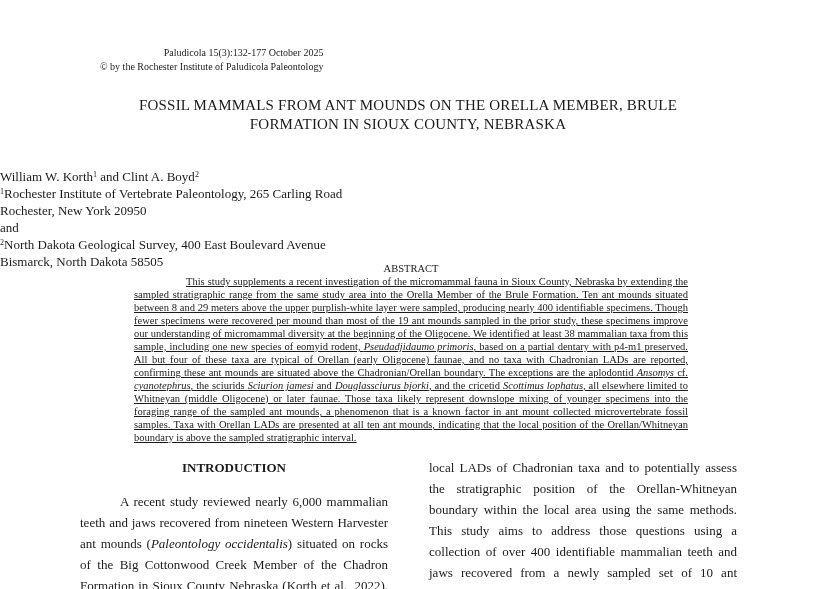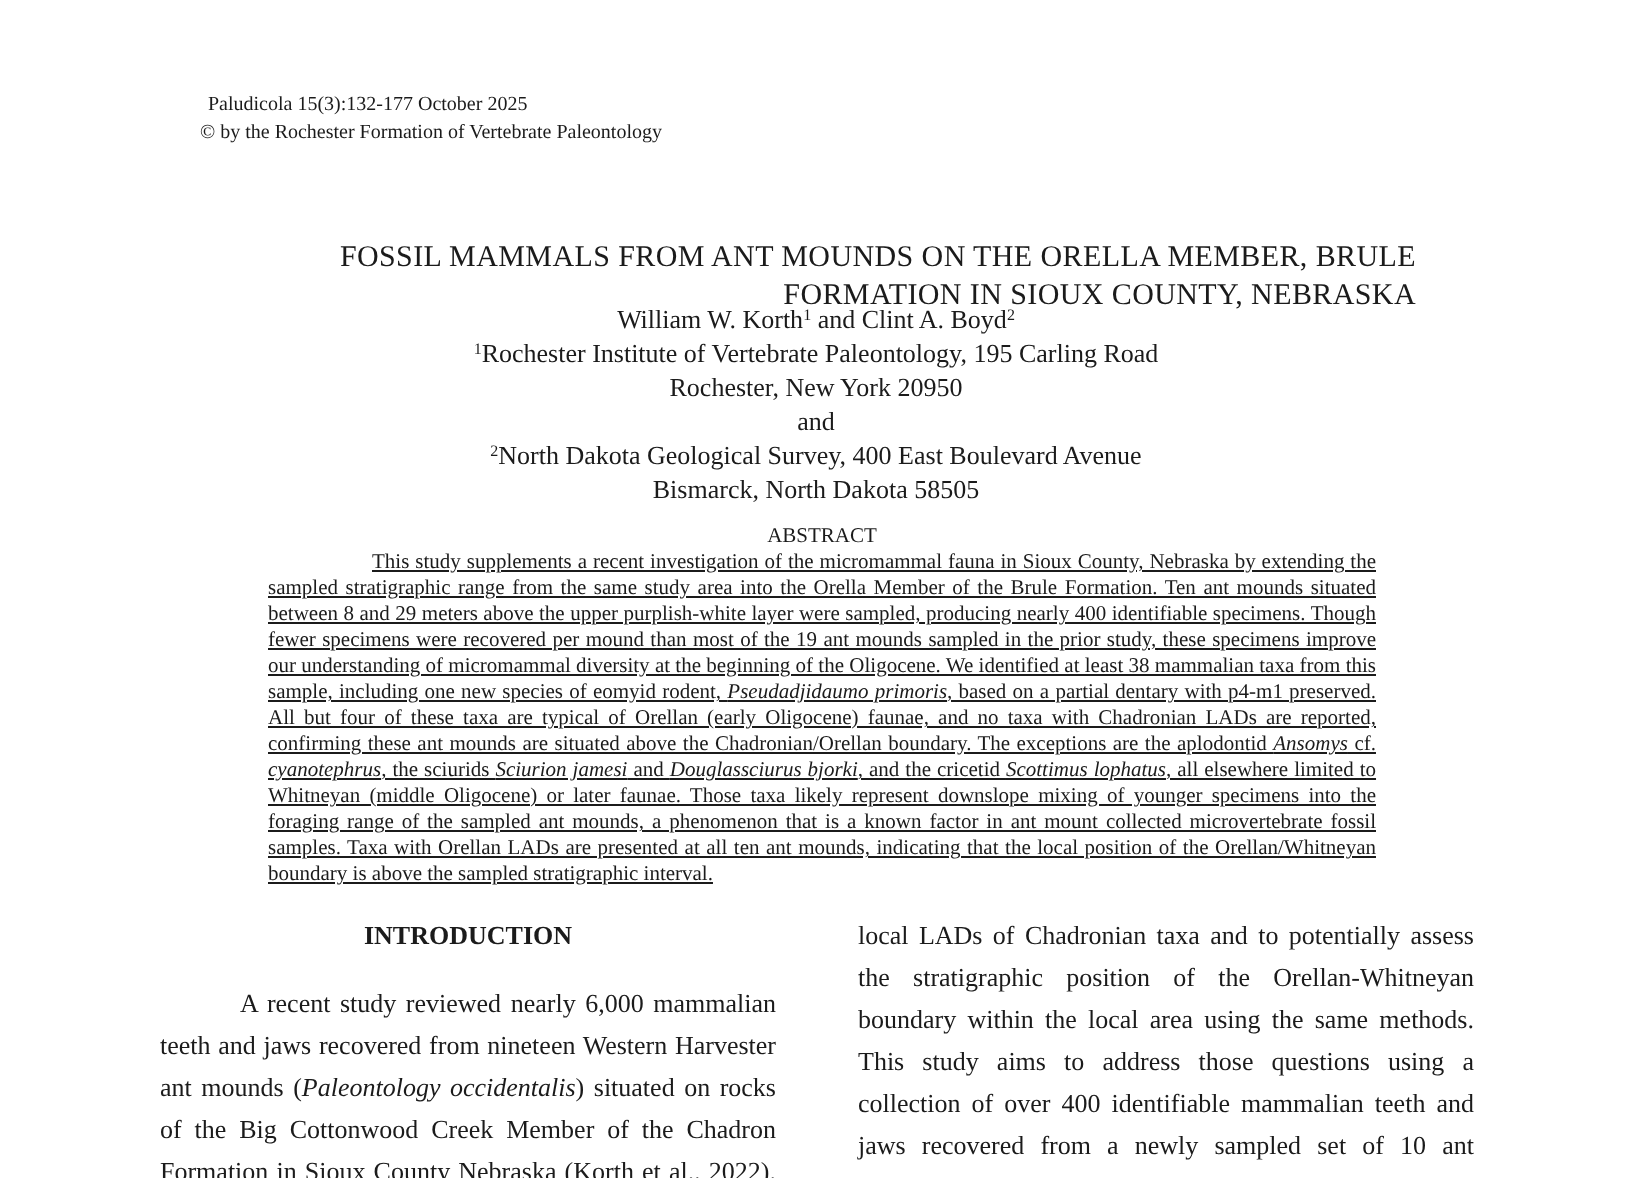--- a/index.html
+++ b/index.html
@@ -11,36 +11,35 @@
     font-family: "Liberation Serif", "DejaVu Serif", serif;
     color: #1b1b1b;
     -webkit-font-smoothing: antialiased;
   }
   .page { position: absolute; inset: 0; }
 
   .masthead {
     position: absolute; left: 100px; top: 46px;
     font-size: 10px; line-height: 13.5px; white-space: nowrap;
   }
-  .masthead .jline { padding-left: 4px; }
+  .masthead .jline { padding-left: 4px; text-align: right; }
 
   .title-block {
     position: absolute; left: 0; top: 96px; width: 816px;
-    text-align: right;
-    margin-top: 24px;
+    text-align: center;
   }
   .title-block h1 {
     margin: 0 auto; width: 600px;
     font-size: 15px; font-weight: normal; line-height: 18.5px;
     letter-spacing: 0.2px;
   }
 
   .authors {
-    position: absolute; left: 0; top: 151px; width: 816px;
-    text-align: center; font-size: 13px; line-height: 17px;
+    position: absolute; left: 0; top: 168px; width: 816px;
+    font-size: 13px; line-height: 17px;
   }
   sup { font-size: 8px; vertical-align: 4px; line-height: 0; }
 
   .abstract {
     position: absolute; left: 134px; top: 262px; width: 554px;
     font-size: 10.5px; line-height: 13px;
   }
   .abstract .abs-heading { text-align: center; margin: 0 0 0 0; }
   .abstract p {
     margin: 0; text-align: justify; text-indent: 52px; text-decoration: underline;
@@ -59,30 +58,30 @@
   .col p { margin: 0; text-align: justify; }
   .col p.indent { text-indent: 40px; margin-top: 13px; }
 </style>
 </head>
 <body>
 
 <div class="page">
 
   <div class="masthead">
     <div class="jline">Paludicola 15(3):132-177 October 2025</div>
-    <div>© by the Rochester Formation of Vertebrate Paleontology</div>
+    <div>© by the Rochester Institute of Paludicola Paleontology</div>
   </div>
 
   <div class="title-block">
     <h1>FOSSIL MAMMALS FROM ANT MOUNDS ON THE ORELLA MEMBER, BRULE FORMATION IN SIOUX COUNTY, NEBRASKA</h1>
   </div>
 
   <div class="authors">
     <div><span>William W. Korth</span><sup>1</sup><span> and Clint A. Boyd</span><sup>2</sup></div>
-    <div><sup>1</sup><span>Rochester Institute of Vertebrate Paleontology, 195 Carling Road</span></div>
+    <div><sup>1</sup><span>Rochester Institute of Vertebrate Paleontology, 265 Carling Road</span></div>
     <div>Rochester, New York 20950</div>
     <div>and</div>
     <div><sup>2</sup><span>North Dakota Geological Survey, 400 East Boulevard Avenue</span></div>
     <div>Bismarck, North Dakota 58505</div>
   </div>
 
   <div class="abstract">
     <div class="abs-heading">ABSTRACT</div>
     <p><span>This study supplements a recent investigation of the micromammal fauna in Sioux County, Nebraska by extending the sampled stratigraphic range from the same study area into the Orella Member of the Brule Formation. Ten ant mounds situated between 8 and 29 meters above the upper purplish-white layer were sampled, producing nearly 400 identifiable specimens. Though fewer specimens were recovered per mound than most of the 19 ant mounds sampled in the prior study, these specimens improve our understanding of micromammal diversity at the beginning of the Oligocene. We identified at least 38 mammalian taxa from this sample, including one new species of eomyid rodent, </span><i>Pseudadjidaumo primoris</i><span>, based on a partial dentary with p4-m1 preserved. All but four of these taxa are typical of Orellan (early Oligocene) faunae, and no taxa with Chadronian LADs are reported, confirming these ant mounds are situated above the Chadronian/Orellan boundary. The exceptions are the aplodontid </span><i>Ansomys</i><span> cf. </span><i>cyanotephrus</i><span>, the sciurids </span><i>Sciurion jamesi</i><span> and </span><i>Douglassciurus bjorki</i><span>, and the cricetid </span><i>Scottimus lophatus</i><span>, all elsewhere limited to Whitneyan (middle Oligocene) or later faunae. Those taxa likely represent downslope mixing of younger specimens into the foraging range of the sampled ant mounds, a phenomenon that is a known factor in ant mount collected microvertebrate fossil samples. Taxa with Orellan LADs are presented at all ten ant mounds, indicating that the local position of the Orellan/Whitneyan boundary is above the sampled stratigraphic interval.</span></p>
   </div>

